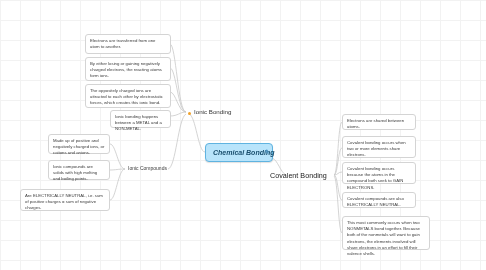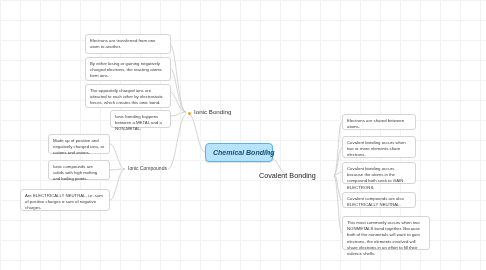--- a/index.html
+++ b/index.html
@@ -59,20 +59,21 @@
   .branch {
     font-size: 6.2px;
     color: #333333;
     white-space: nowrap;
     line-height: 8px;
   }
   .branch-big {
     font-size: 7.2px;
     color: #222222;
     white-space: nowrap;
+    margin-left: 11px;
   }
   .bullet {
     position: absolute;
     width: 3px;
     height: 3px;
     border-radius: 50%;
     background: #f0a12a;
   }
   
   .leaf {

